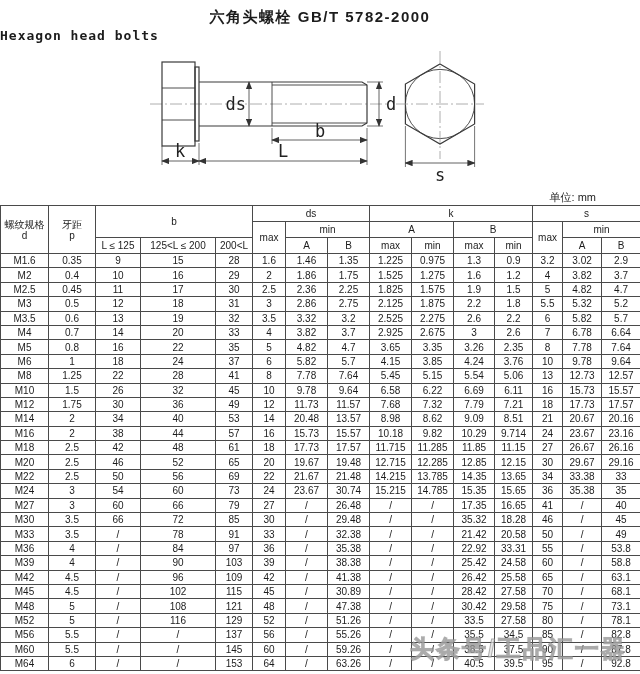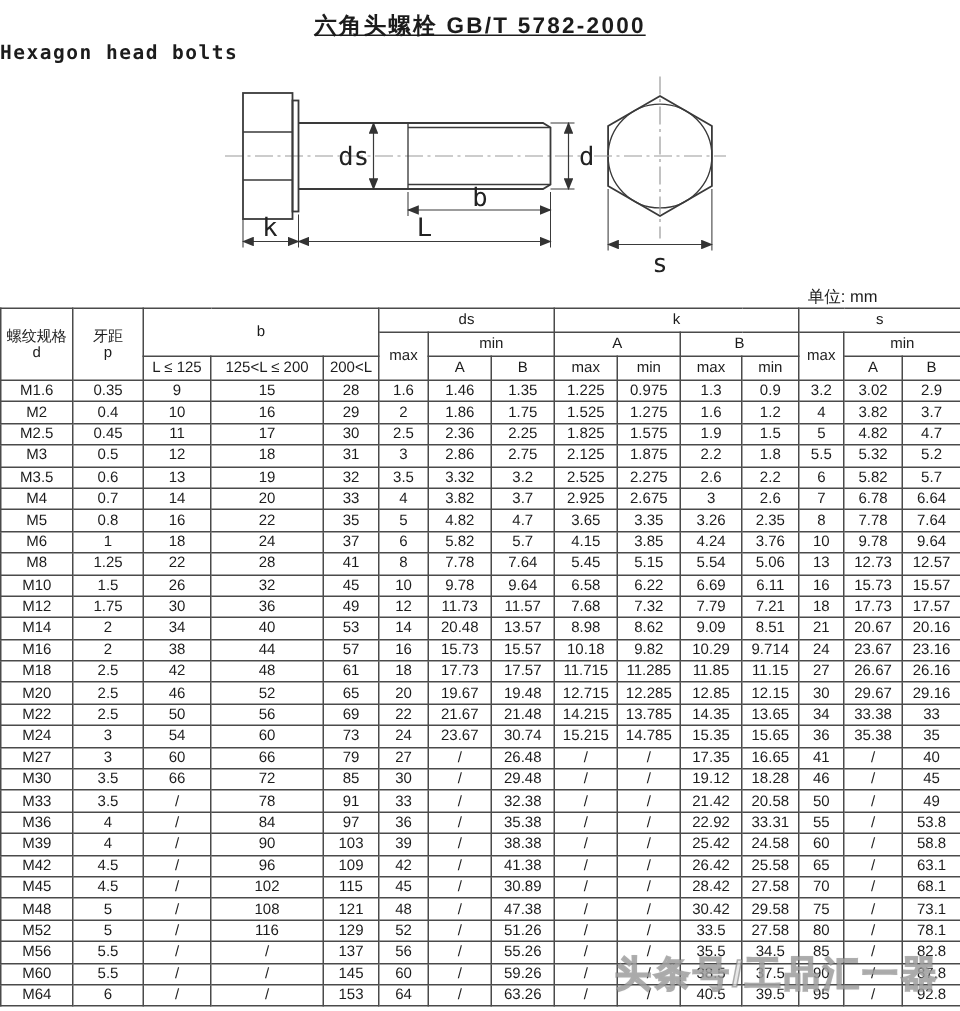--- a/index.html
+++ b/index.html
@@ -6,30 +6,30 @@
   body {
     width:640px; height:674px;
     background:#ffffff;
     font-family:"Liberation Sans", sans-serif;
     color:#1c1c1c;
     position:relative;
     overflow:hidden;
   }
   .title-zh {
     text-align:center; font-size:15px; font-weight:bold;
-    letter-spacing:1.5px; padding-top:8px;text-decoration:underline;
+    letter-spacing:1.5px; padding-top:8px;
   }
   .title-en {
     text-align:left; font-size:13px; font-weight:bold;
     font-family:"DejaVu Sans Mono", monospace;
     letter-spacing:1px; margin-top:1px;
   }
   .diagram { display:block; margin:0 auto; }
   .unit-label {
-    position:absolute; top:190px; right:55px; font-size:11px;
+    position:absolute; top:190px; right:44px; font-size:11px;
   }
   table.spec {
     position:absolute; top:205px; left:0;
     width:640px; border-collapse:collapse; table-layout:fixed;
     font-size:10px;
   }
   table.spec th, table.spec td {
     border:1px solid #4a4a4a;
     text-align:center; vertical-align:middle;
     padding:0; font-weight:normal;
@@ -476,21 +476,21 @@
         <td>M30</td>
         <td>3.5</td>
         <td>66</td>
         <td>72</td>
         <td>85</td>
         <td>30</td>
         <td>/</td>
         <td>29.48</td>
         <td>/</td>
         <td>/</td>
-        <td>19.12</td>
+        <td>35.32</td>
         <td>18.28</td>
         <td>46</td>
         <td>/</td>
         <td>45</td>
       </tr>
       <tr>
         <td>M33</td>
         <td>3.5</td>
         <td>/</td>
         <td>78</td>

